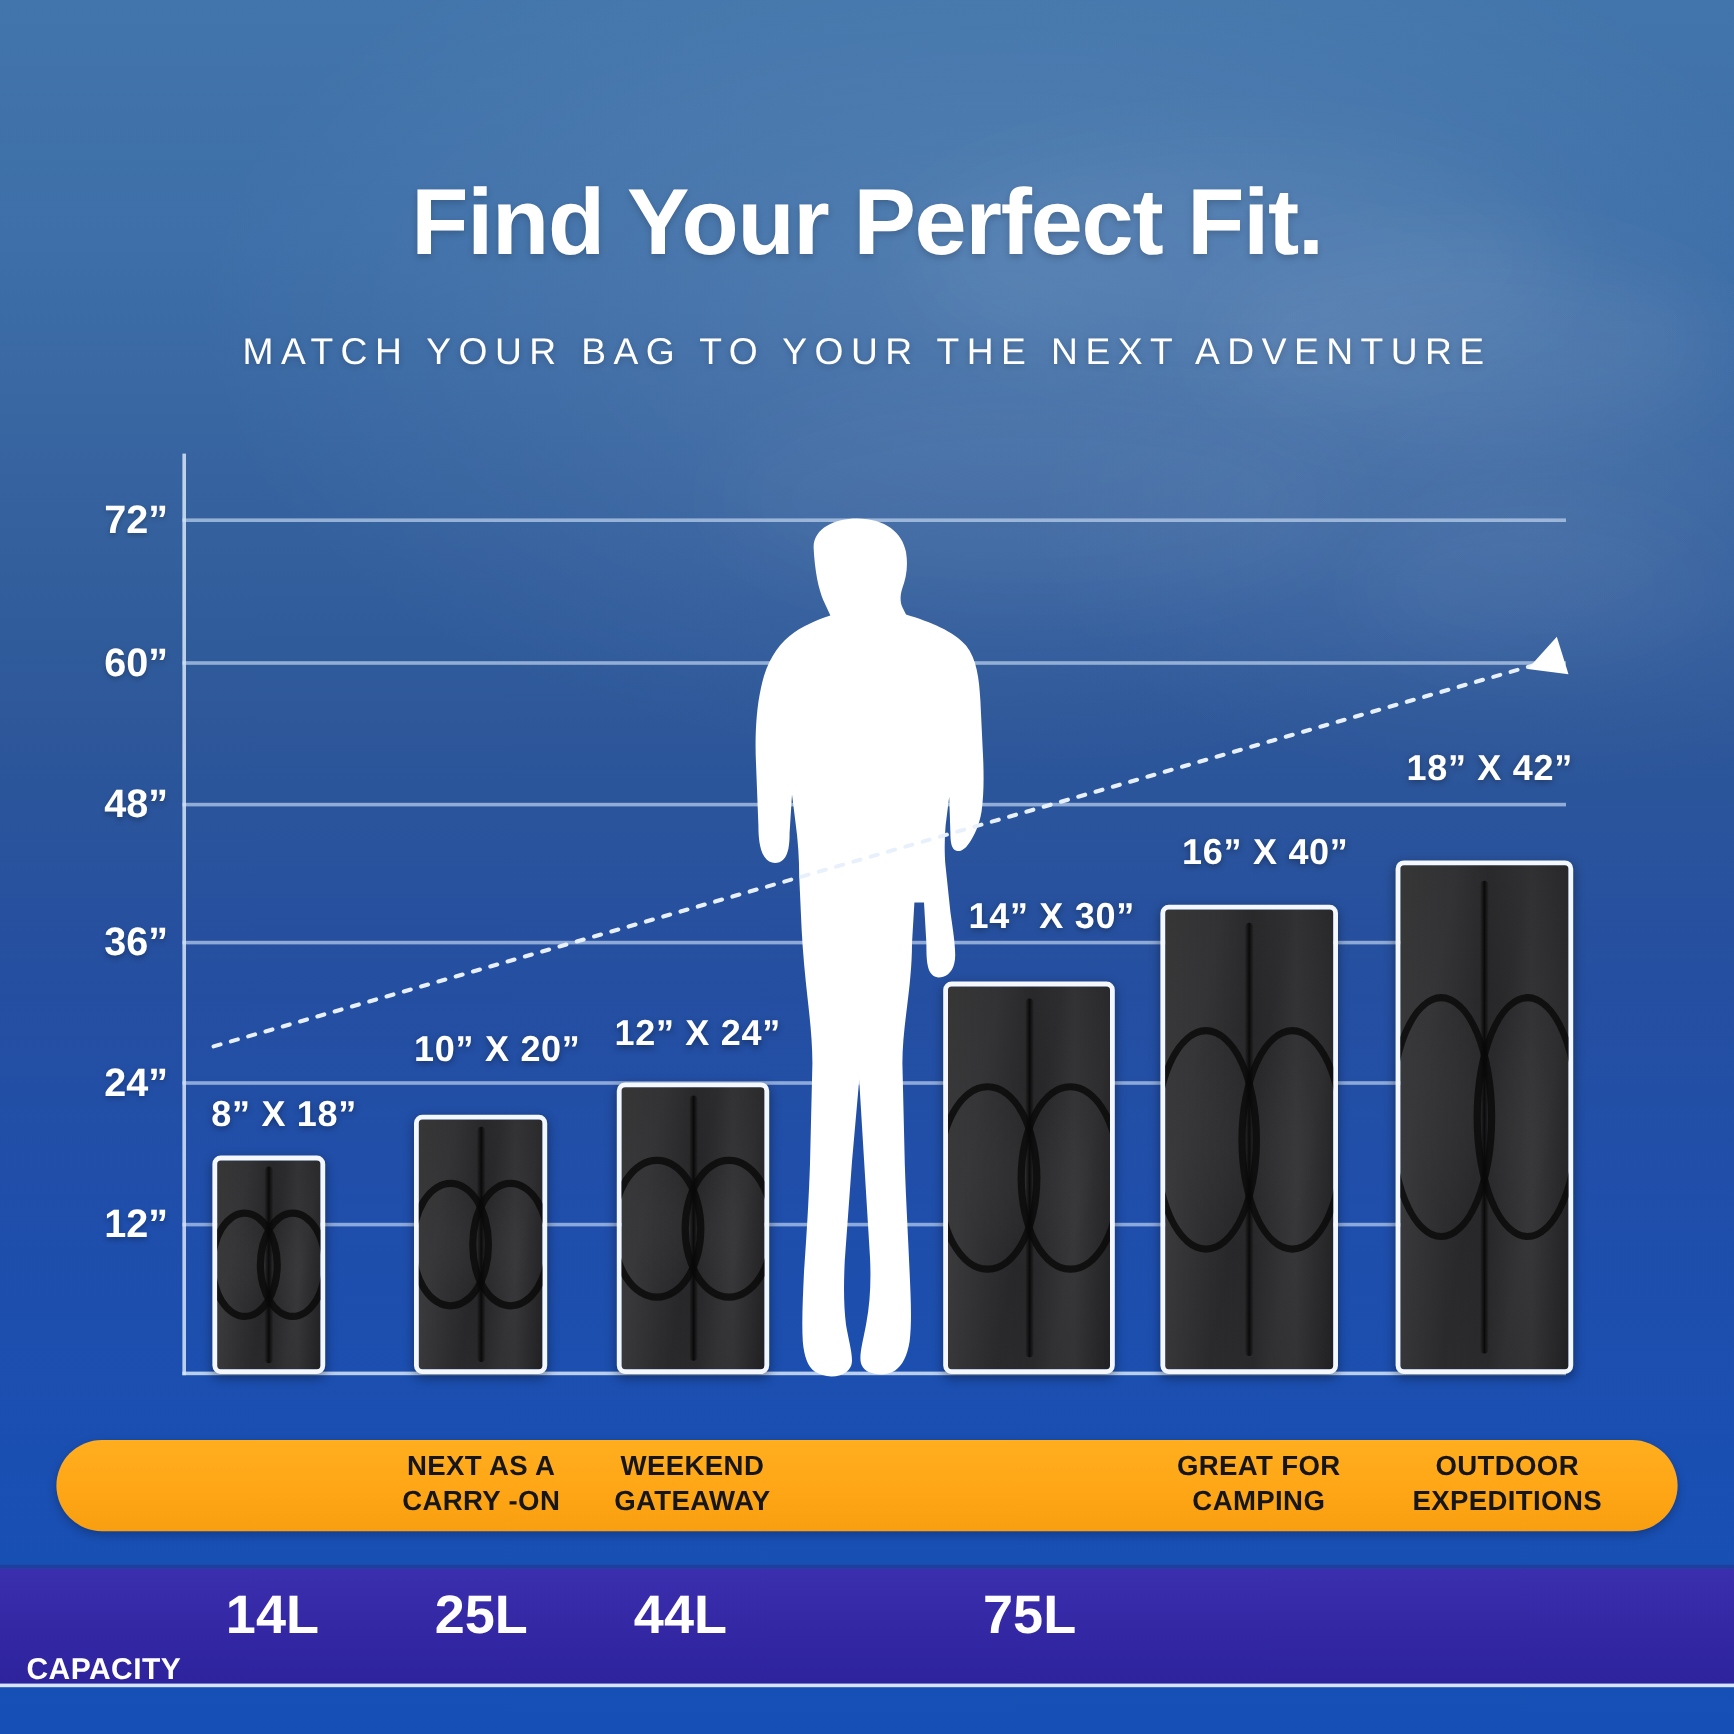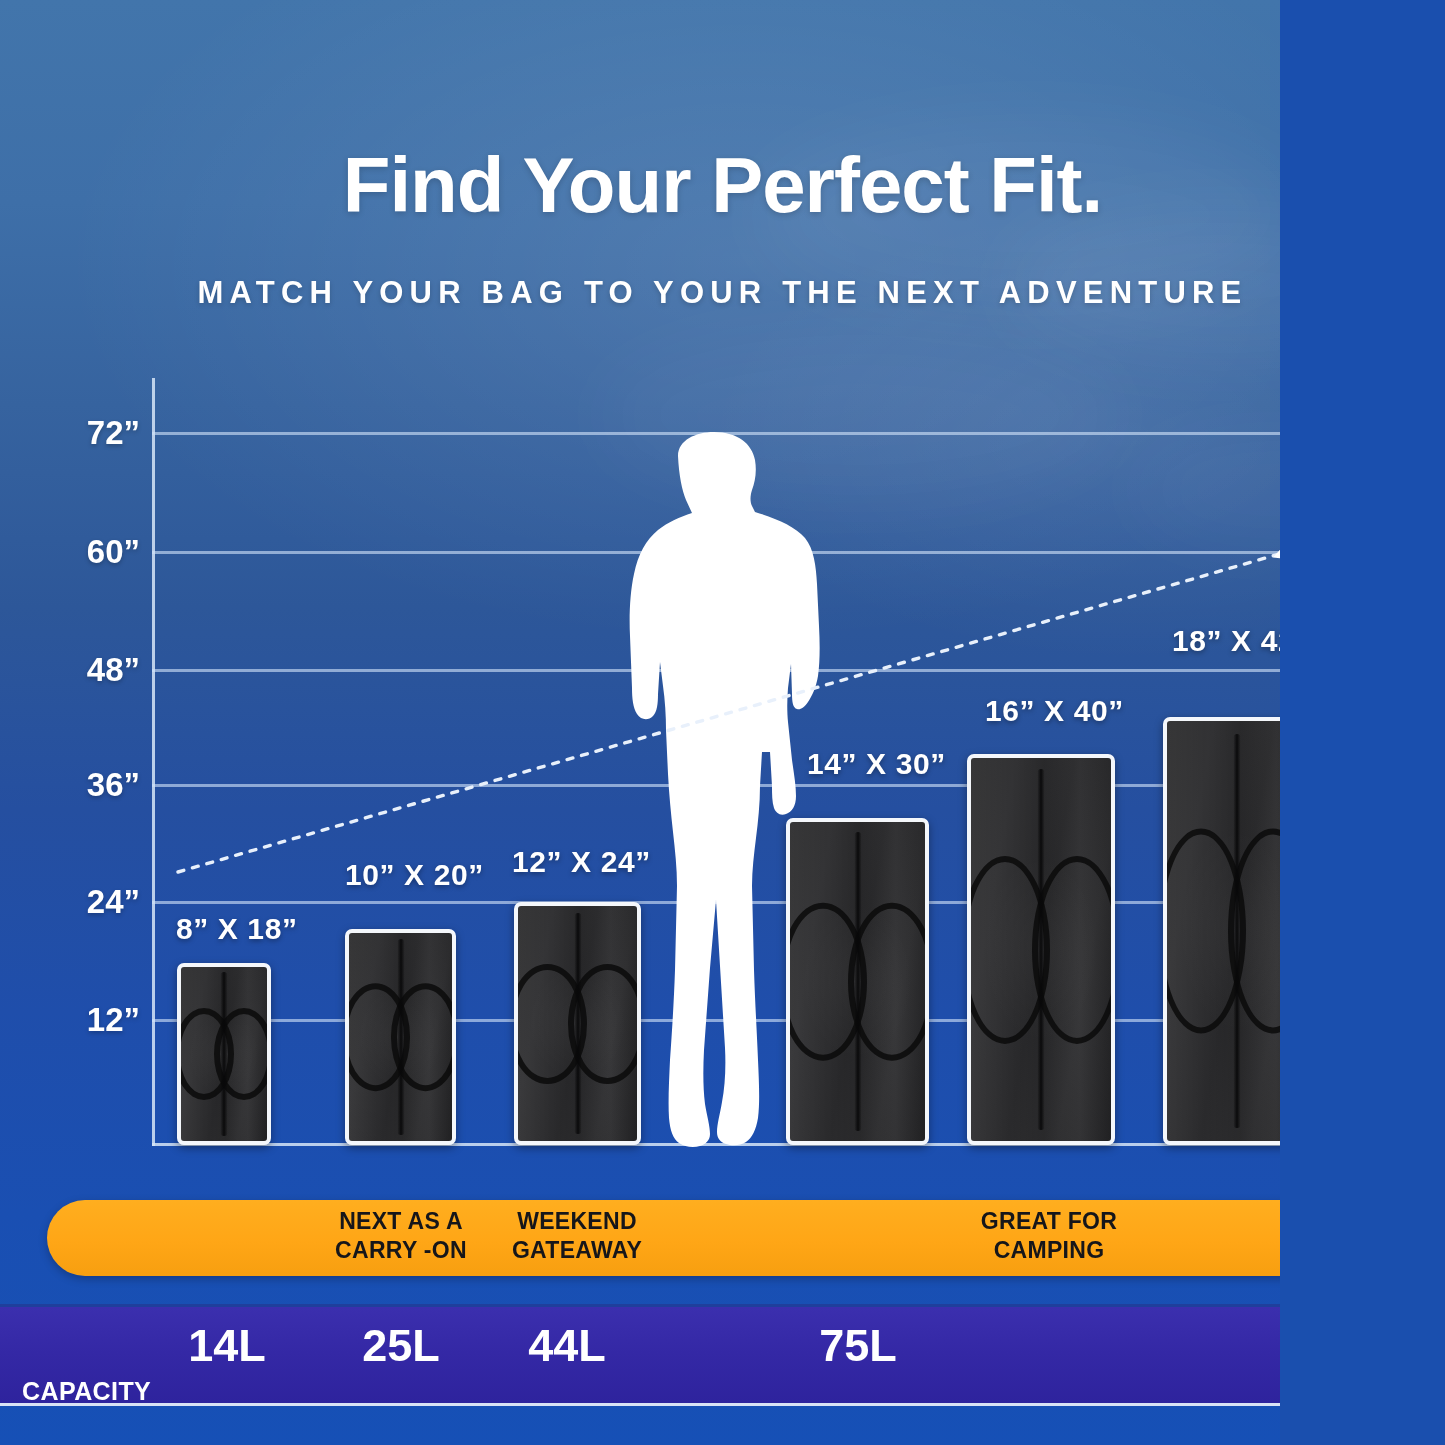--- a/index.html
+++ b/index.html
@@ -2,21 +2,21 @@
 <html><head>
 <meta charset="utf-8">
 <style>
   html,body{margin:0;padding:0;}
   body{
     width:1445px;height:1445px;overflow:hidden;
     font-family:"Liberation Sans", sans-serif;
     background:#1a4fae;
   }
   #stage{
-    position:relative;width:1280px;height:1445px;overflow:hidden;
+    position:relative;width:1445px;height:1445px;overflow:hidden;
     background:
       radial-gradient(ellipse 1100px 620px at 58% 18%, rgba(255,255,255,0.10) 0%, rgba(255,255,255,0.0) 62%),
       radial-gradient(ellipse 700px 380px at 88% 30%, rgba(255,255,255,0.07) 0%, rgba(255,255,255,0) 60%),
       linear-gradient(180deg,
         #4275ab 0%,
         #3e6fa8 14%,
         #36639f 28%,
         #2d5799 42%,
         #254fa0 56%,
         #1f4eab 70%,
@@ -31,21 +31,21 @@
   .c4{left:1130px;top:430px;width:300px;height:120px;background:rgba(255,255,255,0.035);}
 
   
   .title{
     position:absolute;left:0;top:140px;width:1445px;text-align:center;
     color:#ffffff;font-size:78px;font-weight:bold;letter-spacing:-1px;
     text-shadow:0 2px 6px rgba(0,0,0,.18);
   }
   .subtitle{
     position:absolute;left:0;top:275px;width:1445px;text-align:center;
-    color:#ffffff;font-size:31px;font-weight:bold;letter-spacing:6.2px;
+    color:#ffffff;font-size:31px;font-weight:normal;letter-spacing:6.2px;
     text-shadow:0 2px 5px rgba(0,0,0,.18);
   }
 
   
   #chart{position:absolute;left:0;top:0;width:1445px;height:1445px;}
   .axis-y{
     position:absolute;left:152px;top:378px;width:3px;height:768px;
     background:rgba(214,229,247,.85);
   }
   .axis-x{
@@ -305,20 +305,24 @@
     <div>CARRY -ON</div>
   </div>
   <div class="usecase" style="left:484px;width:186px">
     <div>WEEKEND</div>
     <div>GATEAWAY</div>
   </div>
   <div class="usecase" style="left:956px;width:186px">
     <div>GREAT FOR</div>
     <div>CAMPING</div>
   </div>
+  <div class="usecase" style="left:1148px;width:216px">
+    <div>OUTDOOR</div>
+    <div>EXPEDITIONS</div>
+  </div>
 
   <div id="capband"></div>
   <div id="capband-label">CAPACITY</div>
 
   <div class="capval" style="left:152px;width:150px">14L</div>
   <div class="capval" style="left:326px;width:150px">25L</div>
   <div class="capval" style="left:492px;width:150px">44L</div>
   <div class="capval" style="left:783px;width:150px">75L</div>
 
 </div>

